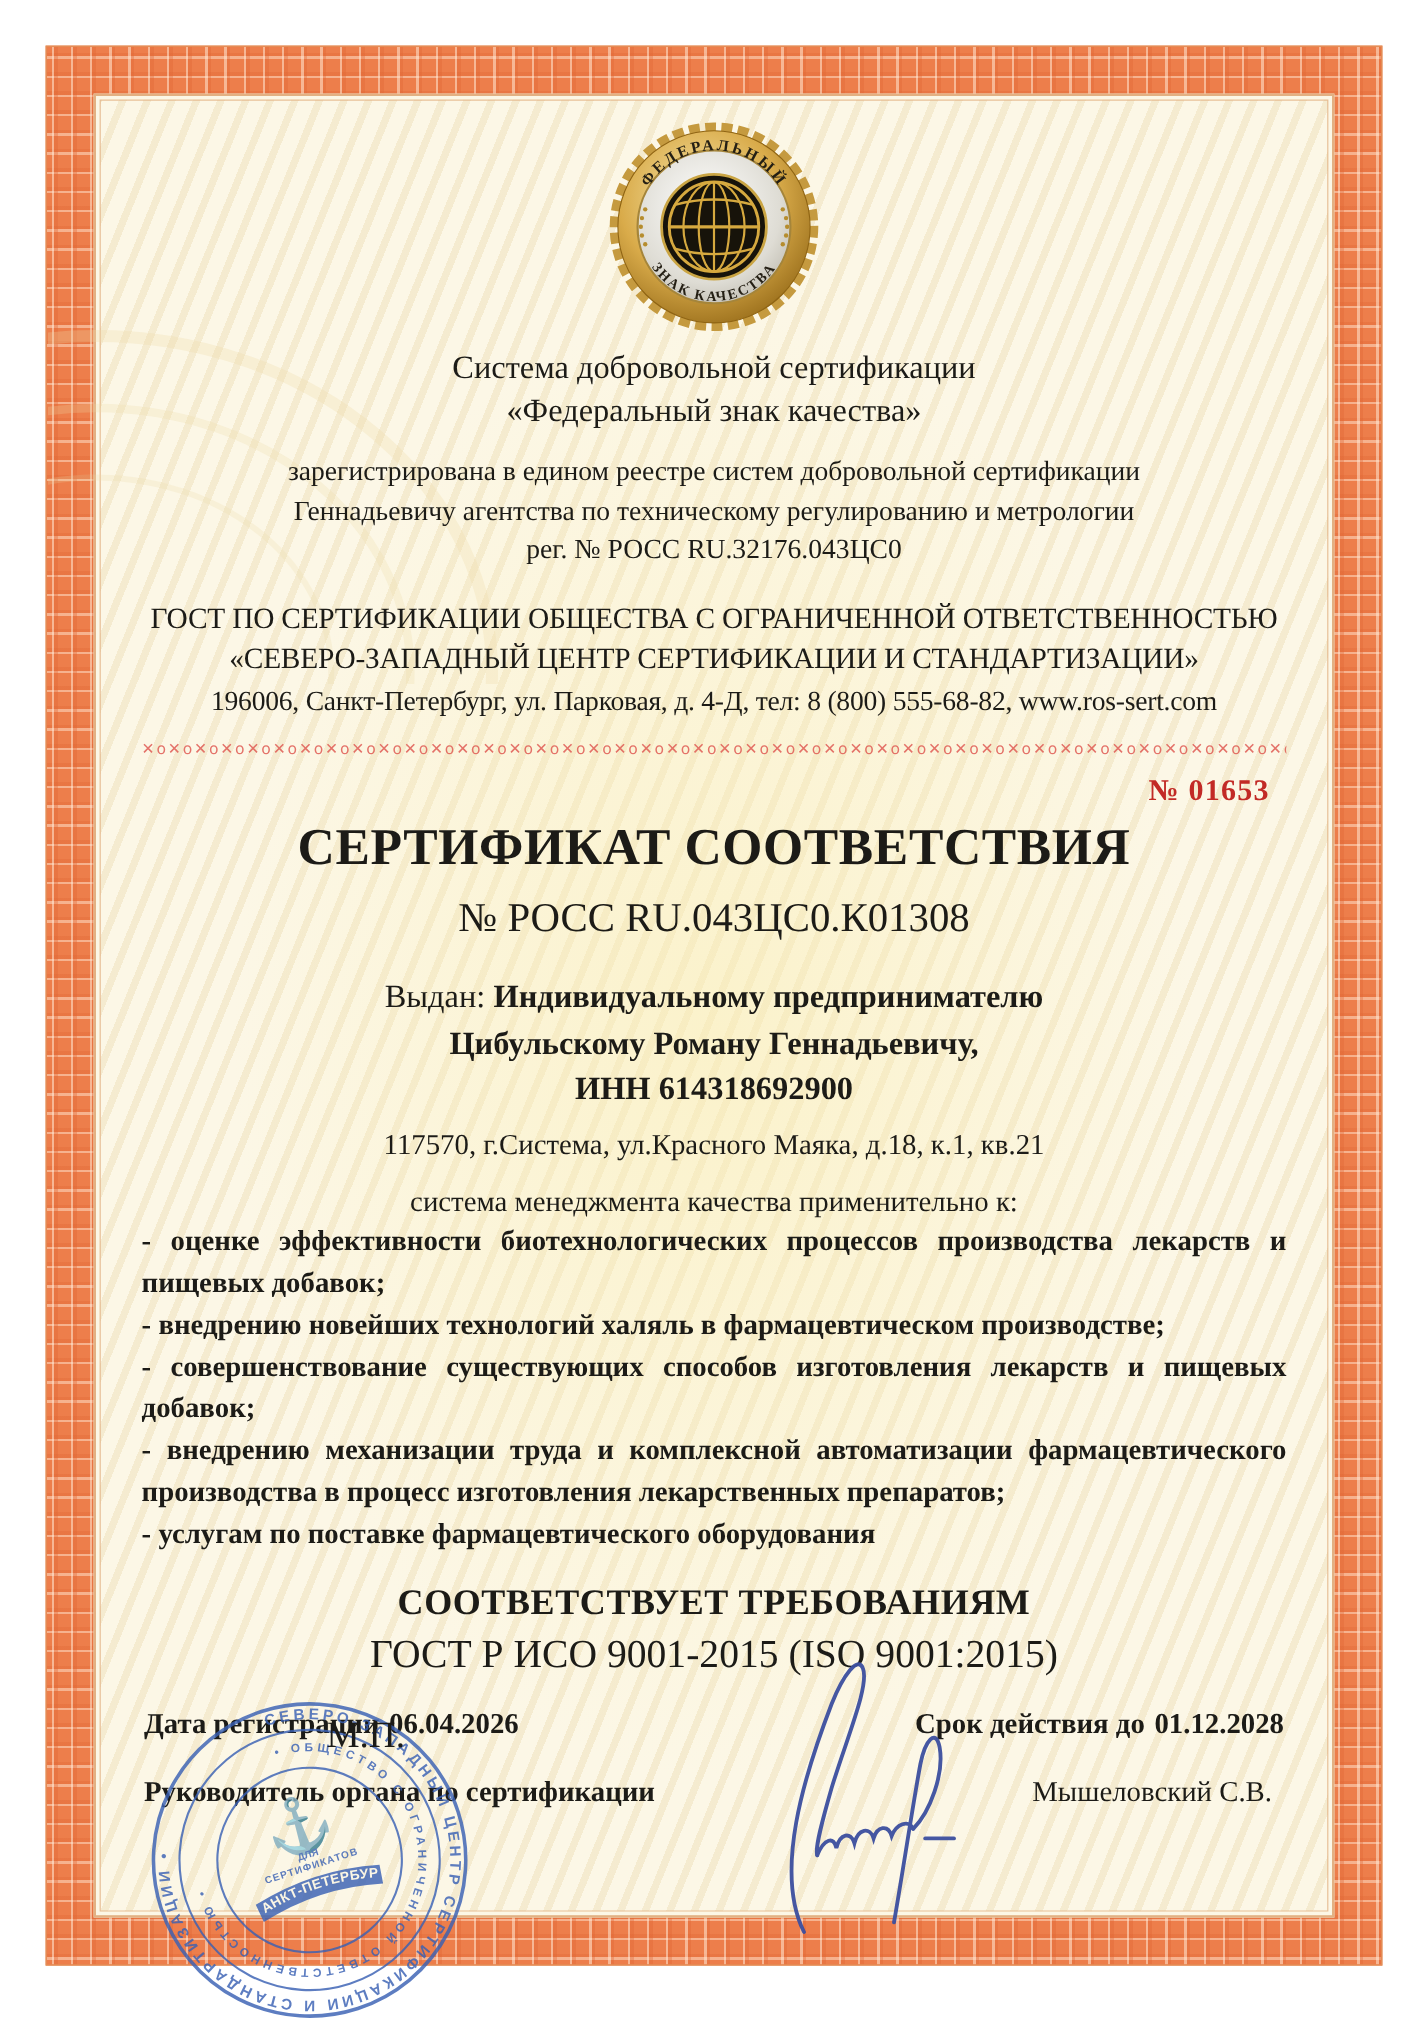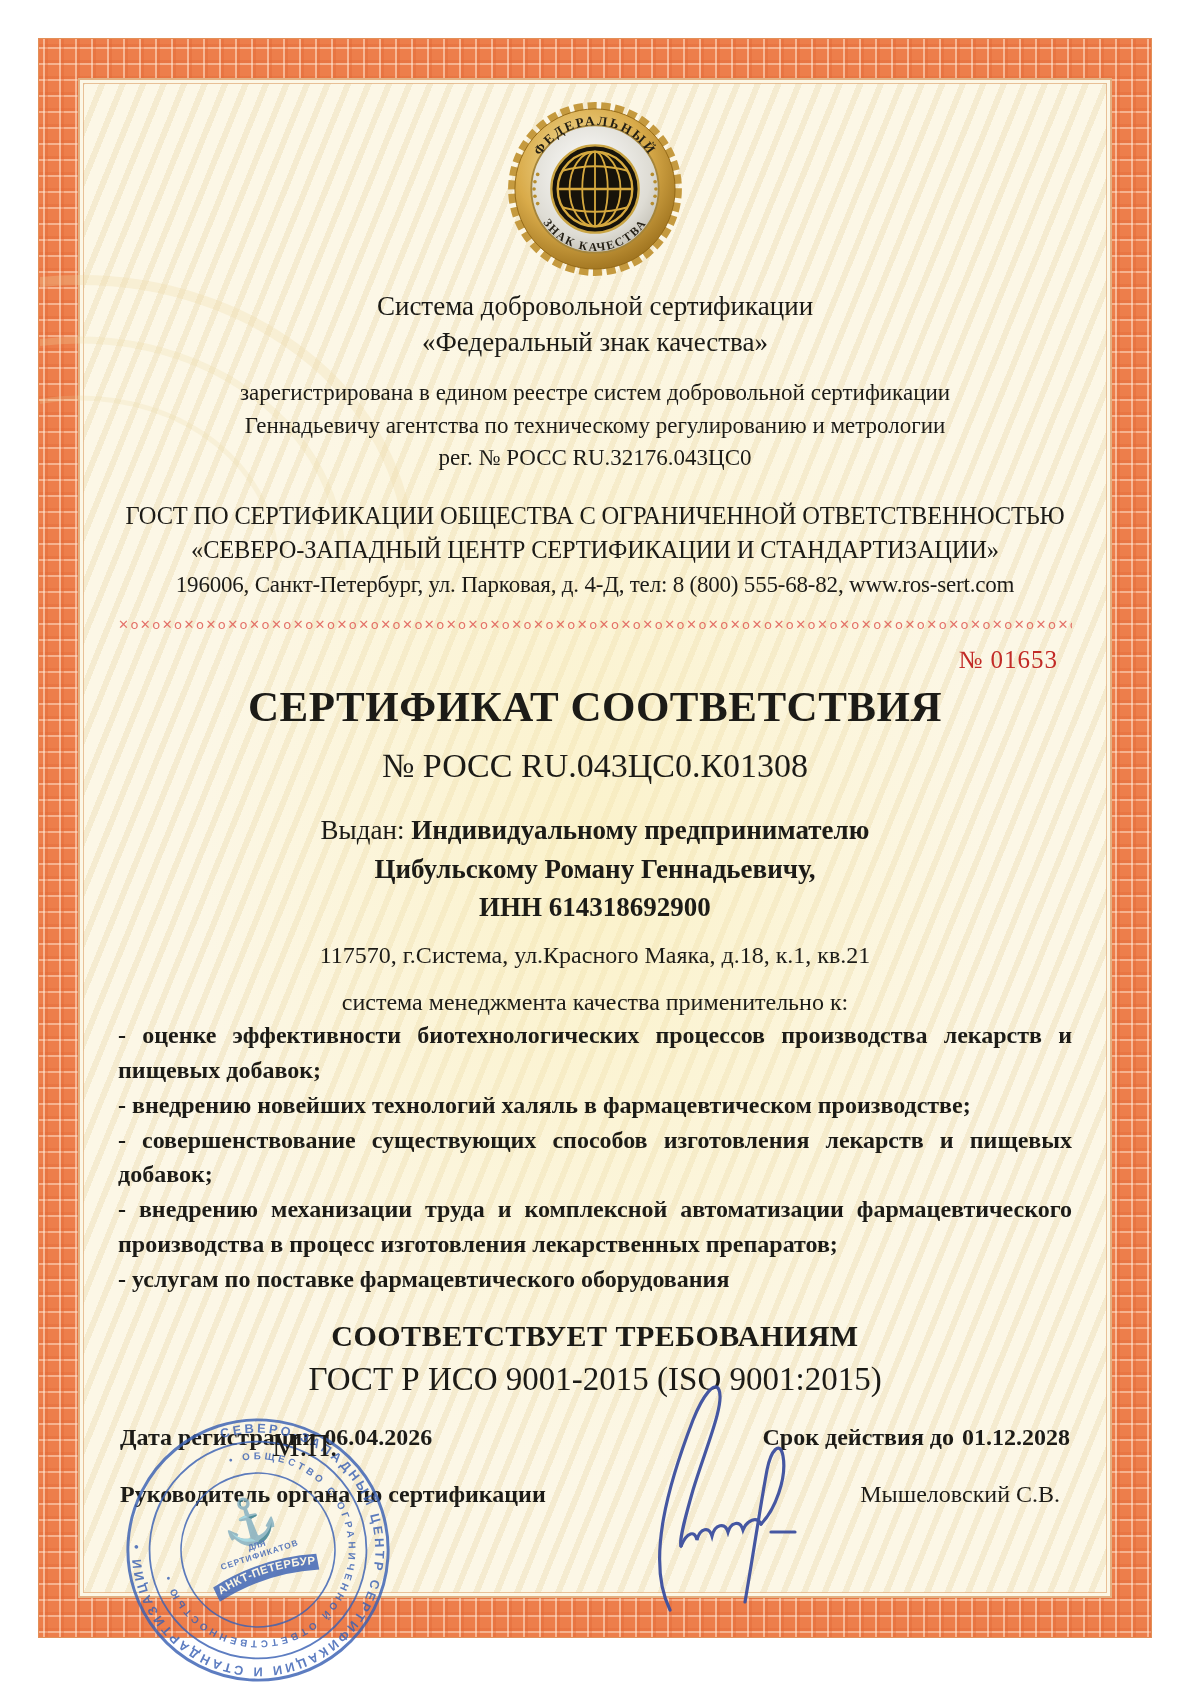--- a/index.html
+++ b/index.html
@@ -41,21 +41,21 @@
   .org-block{margin-top:24px;font-size:24.5px;line-height:1.38;letter-spacing:-0.2px;}
   .org-address{font-size:23px;margin-top:3px;}
 
   .divider{
     margin-top:16px;color:#e05c55;font-size:13px;letter-spacing:1.5px;
     font-family:"DejaVu Sans","Liberation Sans",sans-serif;
     white-space:nowrap;overflow:hidden;opacity:.85;
   }
 
   .badge-number{margin-top:14px;text-align:right;padding-right:14px;
-    color:#c22a26;font-weight:normal;font-size:25px;letter-spacing:1px;}
+    color:#c22a26;font-weight:bold;font-size:25px;letter-spacing:1px;}
 
   .main-title{margin-top:8px;font-size:43px;font-weight:bold;letter-spacing:.5px;}
   .reg-number{margin-top:16px;font-size:34px;}
 
   .issued{margin-top:26px;font-size:27px;font-weight:bold;line-height:1.42;}
   .issued .plain{font-weight:normal;}
   .issued-address{margin-top:16px;font-size:24px;}
 
   .certifies{margin-top:30px;font-size:29px;font-weight:bold;letter-spacing:.3px;}
   .scope-intro{margin-top:20px;font-size:24px;}

